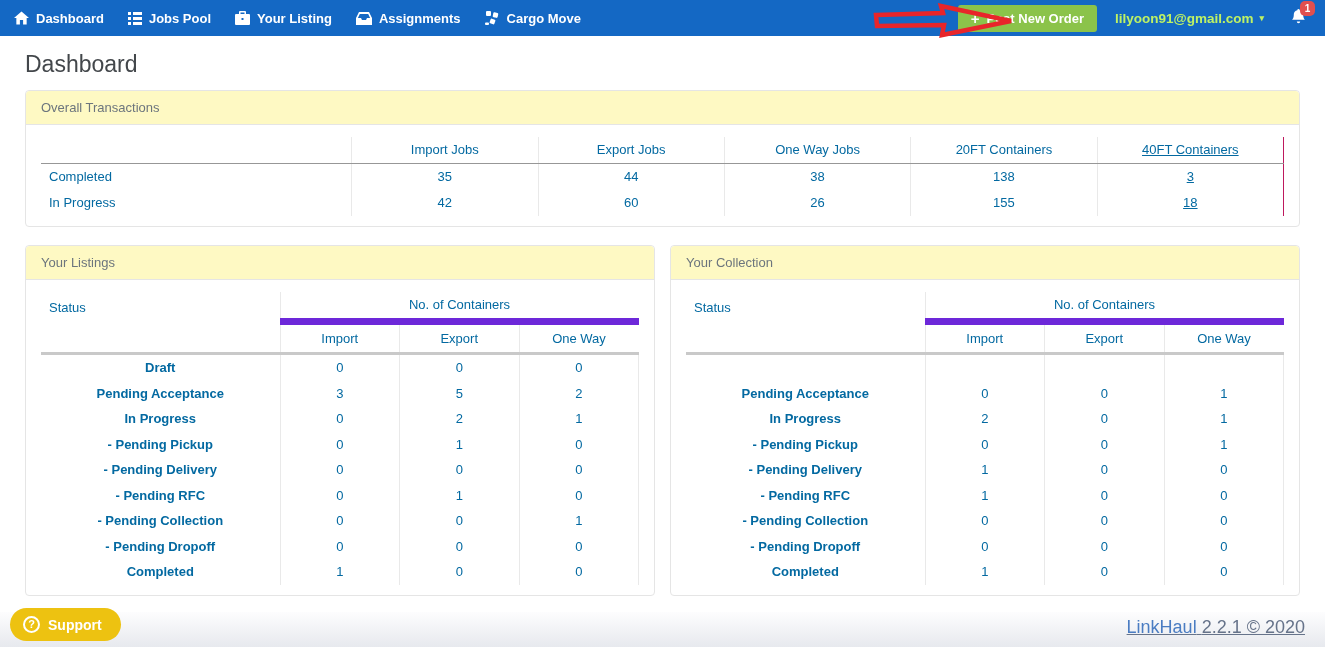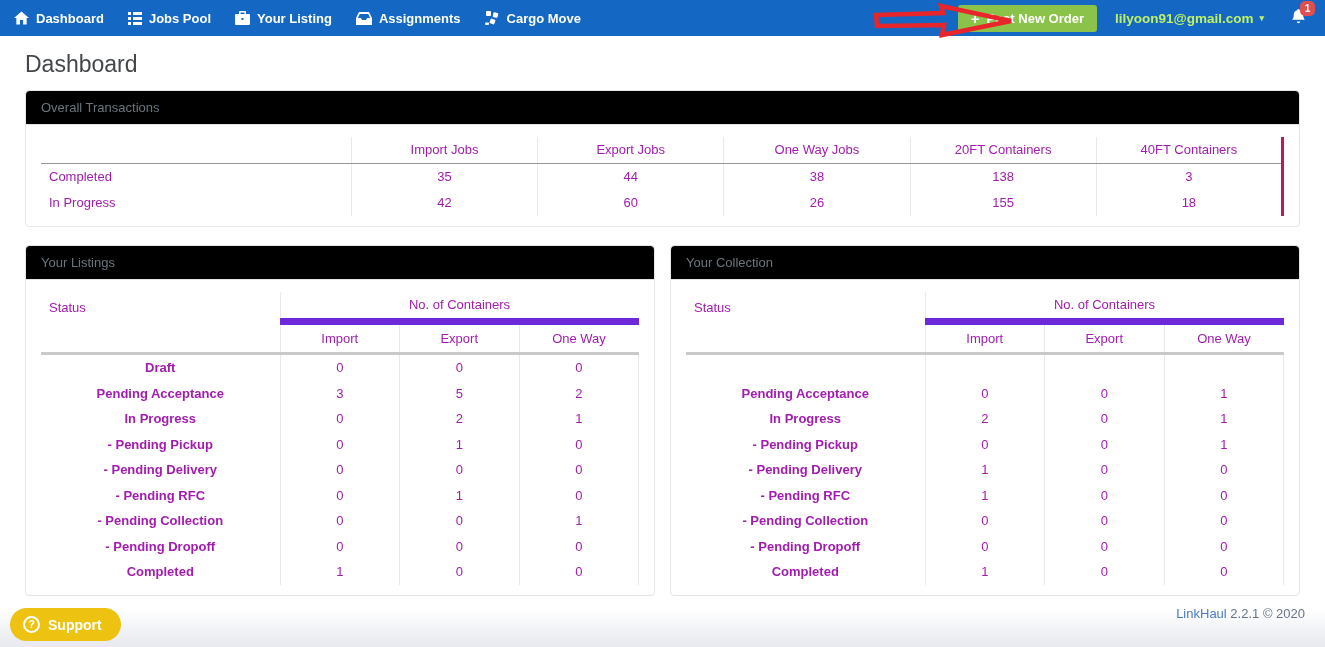--- a/index.html
+++ b/index.html
@@ -50,36 +50,36 @@
     padding: 0 3px;
   }
   .arrow-annotation { position: absolute; left: 864px; top: 2px; z-index: 20; pointer-events: none; }
 
   
   .content { position: absolute; top: 36px; left: 0; right: 0; padding: 0 25px; }
   .page-title { font-size: 23px; font-weight: 500; color: #43474b; margin: 15px 0 12px 0; }
 
   .panel { border: 1px solid #e5e5e5; border-radius: 4px; background: #fff; }
   .panel-header {
-    background: #000000; border-bottom: 1px solid #e5e5e5;
+    background: #fef9c3; border-bottom: 1px solid #e5e5e5;
     border-radius: 4px 4px 0 0;
     padding: 9px 15px; font-size: 13px; color: #6c757d;
   }
   .panel-body { padding: 12px 15px 10px 15px; }
 
-  table { width: 100%; border-collapse: collapse; font-size: 13px; color: #a21caf; }
+  table { width: 100%; border-collapse: collapse; font-size: 13px; color: #0369a1; }
   th { font-weight: 400; }
   td:empty::after { content: "\00a0"; }
 
   
   .overall-table th, .overall-table td { padding: 6px 8px; text-align: center; line-height: 14px; }
   .overall-table th { border-bottom: 1px solid #979797; }
   .overall-table .col-label { text-align: left; width: 25%; }
   .overall-table .col-val { width: 15%; border-left: 1px solid #e9e9e9; }
-  .overall-table .col-val:last-child { border-right: 3px solid #be185d; }
+  .overall-table .col-val:last-child { border-right: 1px solid #be185d; text-decoration: underline; }
 
   
   .panel-row { display: flex; gap: 15px; margin-top: 18px; }
   .panel-row .panel { flex: 1; }
 
   
   .status-table th, .status-table td { padding: 6px 8px; line-height: 13.5px; }
   .status-table th.status-h { text-align: left; width: 40%; vertical-align: top; padding-top: 9px; }
   .status-table th.group-h { text-align: center; border-left: 1px solid #e9e9e9; border-bottom: 7px solid #6d28d9; }
   .status-table tr.sub th { text-align: center; width: 20%; border-left: 1px solid #e9e9e9; padding: 7px 8px; }
@@ -100,21 +100,21 @@
     color: #fff; font-family: inherit; font-size: 14px; font-weight: 700;
     padding: 8px 19px 8px 13px; cursor: pointer;
     display: flex; align-items: center; gap: 8px;
   }
   .q-icon {
     width: 17px; height: 17px; border: 2px solid #fff; border-radius: 50%;
     font-size: 11px; font-weight: 700; line-height: 13px;
     display: flex; align-items: center; justify-content: center;
   }
   .footer-version {
-    position: absolute; right: 20px; bottom: 26px; font-size: 13px; color: #66738a;
+    position: absolute; right: 20px; bottom: 9px; font-size: 18px; color: #66738a; text-decoration: underline;
   }
   .footer-version a { color: #4a7cc2; text-decoration: none; cursor: pointer; }
 </style>
 </head>
 <body>
 
 <div class="navbar">
   <div class="nav-item">
     <span>
       <svg width="15" height="14" viewBox="0 0 16 14">

